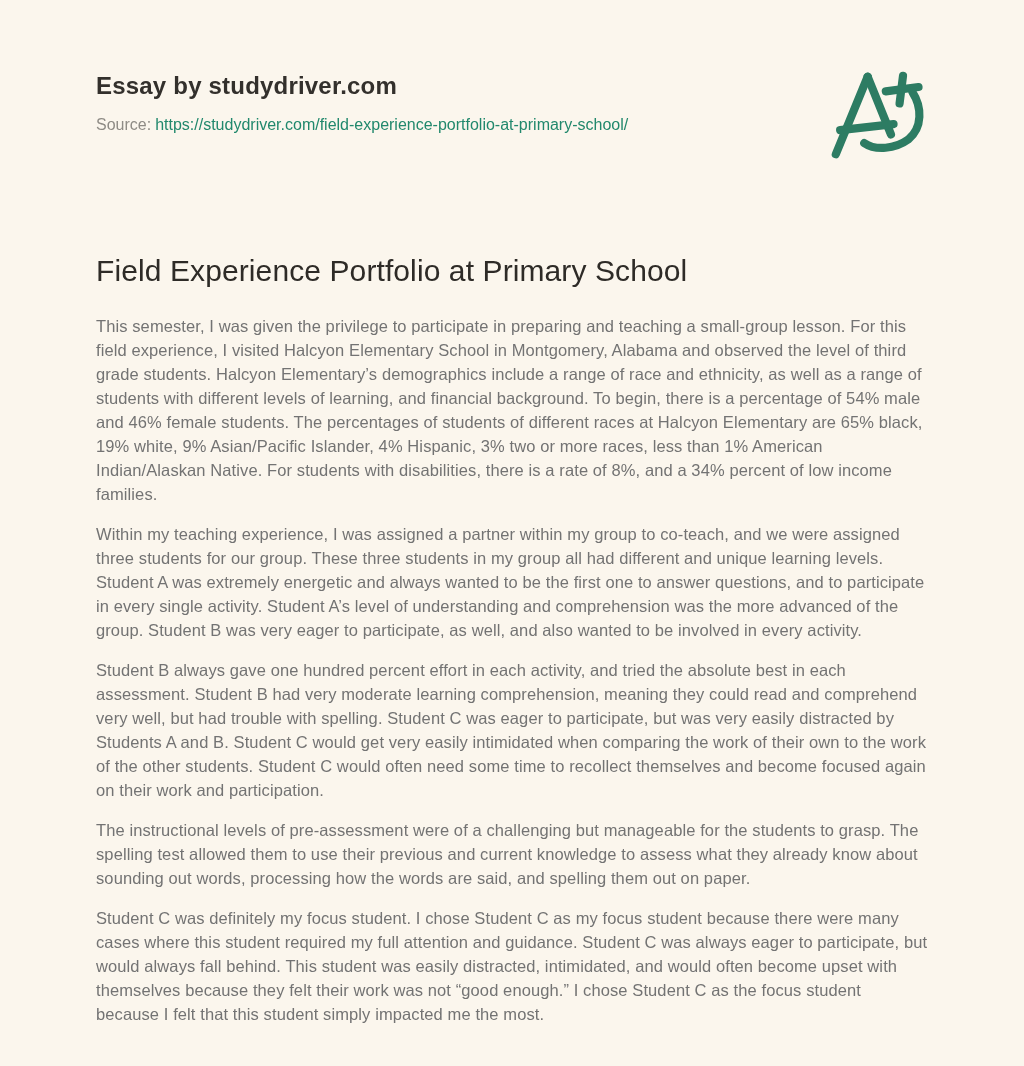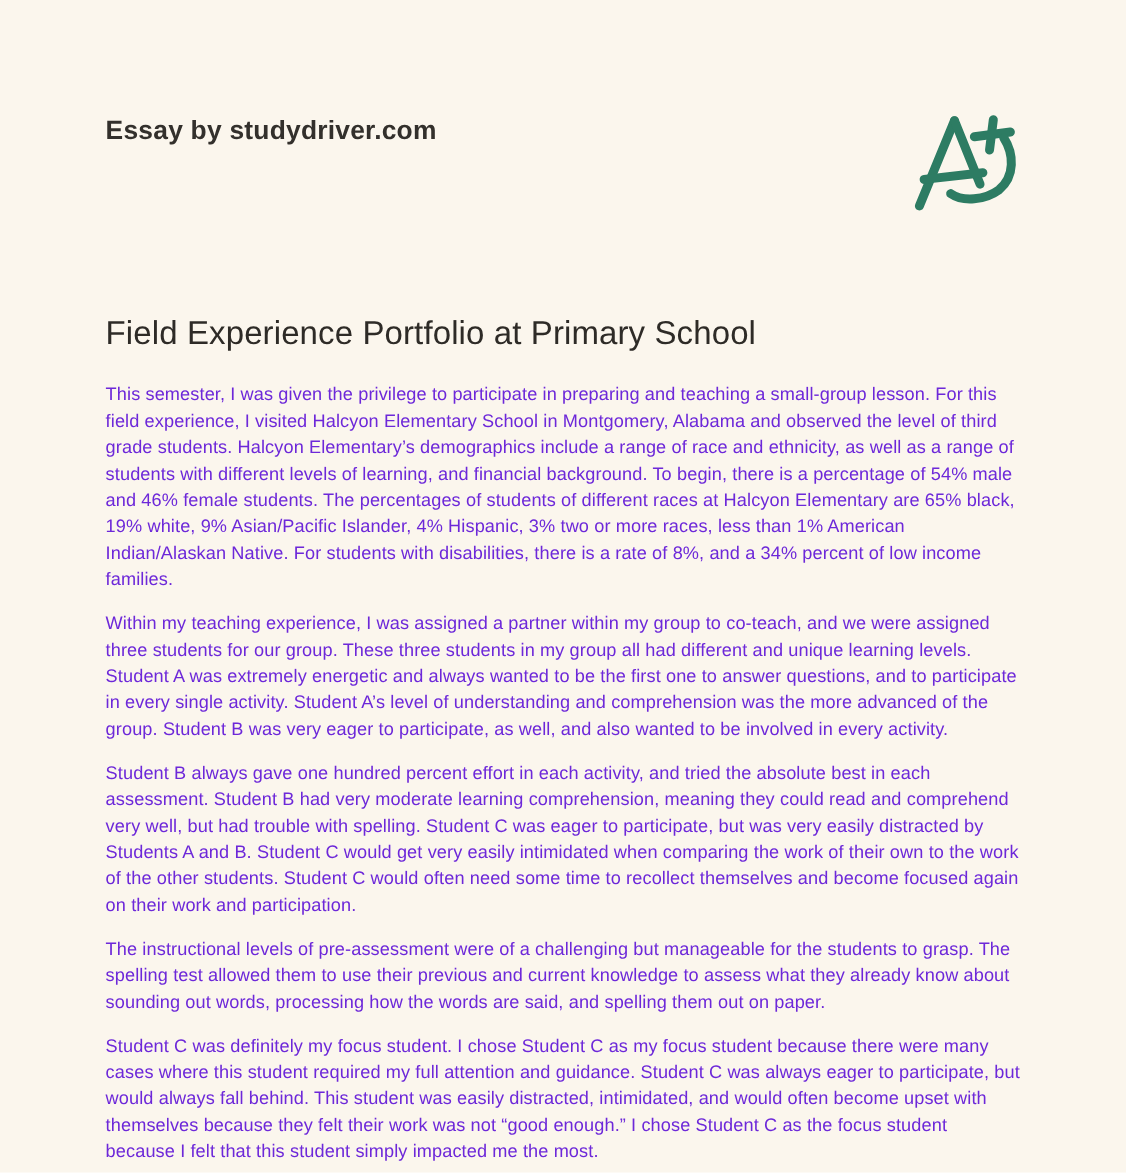--- a/index.html
+++ b/index.html
@@ -9,22 +9,22 @@
   .page {
     width: 1024px;
     height: 1066px;
     background: #fbf6ed;
     overflow: hidden;
     font-family: "Liberation Sans", sans-serif;
     box-sizing: border-box;
   }
   .content {
     width: 832px;
-    margin: 13px auto;
-    padding-top: 80px;
+    margin: 0 auto;
+    padding-top: 60px;
   }
   .brand-row {
     display: flex;
     justify-content: space-between;
     align-items: flex-start;
     height: 104px;
   }
   .brand-text h1 {
     margin: 12px 0 0 0;
     font-size: 24px;
@@ -60,33 +60,34 @@
     color: #2e2b27;
     letter-spacing: 0.1px;
   }
   .essay-body {
     margin-top: 27px;
   }
   .essay-body p {
     margin: 0 0 16px 0;
     font-size: 16.5px;
     line-height: 24px;
-    color: #6d28d9;
+    color: #737373;
     letter-spacing: 0.1px;
   }
 </style>
 </head>
 <body>
 
 <div class="page">
   <div class="content">
 
     <div class="brand-row">
       <div class="brand-text">
         <h1>Essay by studydriver.com</h1>
+        <p class="source-line"><span>Source:</span><a href="#">https://studydriver.com/field-experience-portfolio-at-primary-school/</a></p>
       </div>
       <div class="logo">
         <svg viewBox="0 0 130 112" fill="none" xmlns="http://www.w3.org/2000/svg">
           <g stroke="#2d7c63" stroke-width="9.5" stroke-linecap="round" fill="none">
 
             <path d="M23 105 L60 15"></path>
 
             <path d="M60 15 L87 82"></path>
 
             <path d="M28 77 L90 70"></path>

